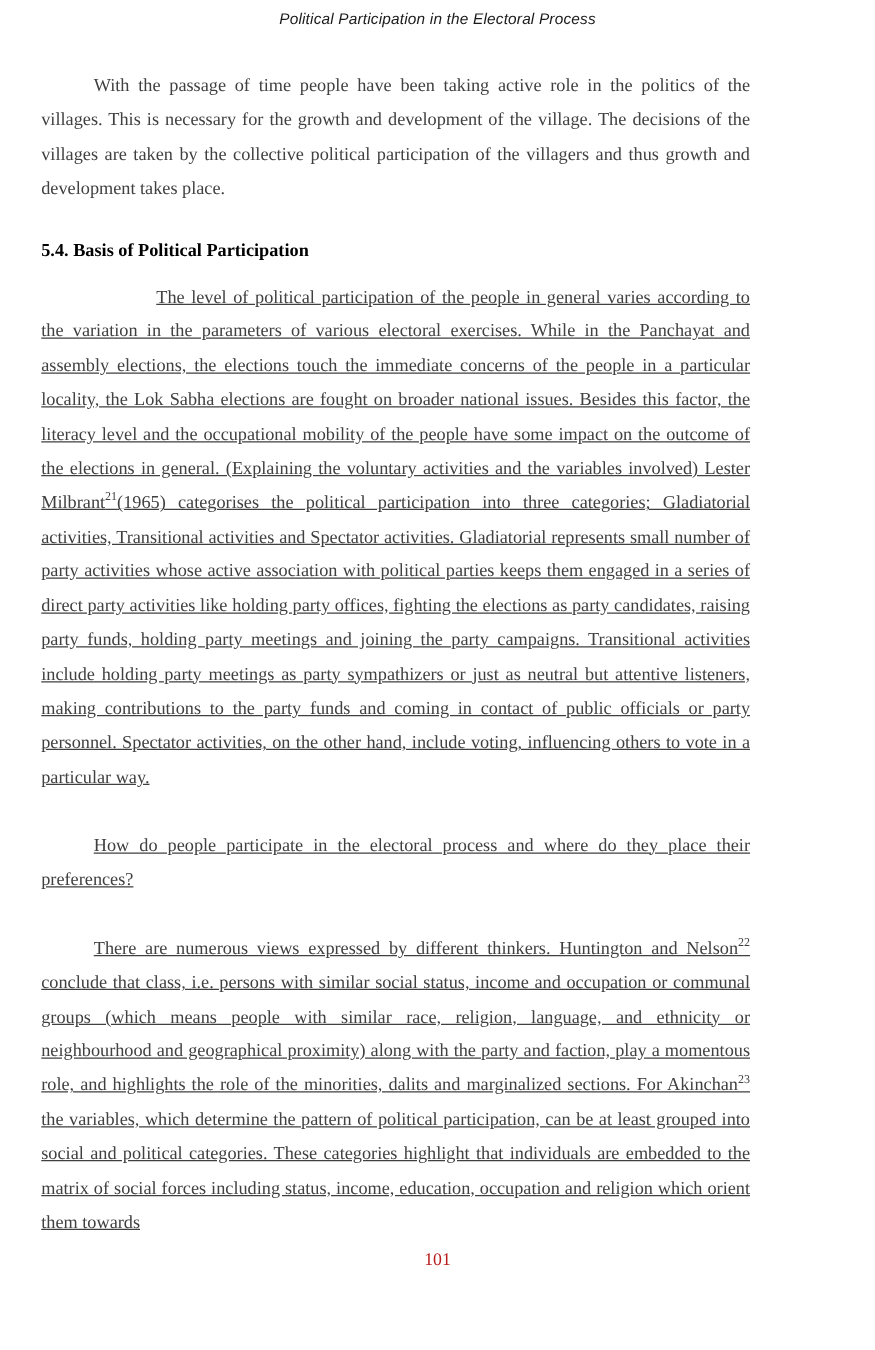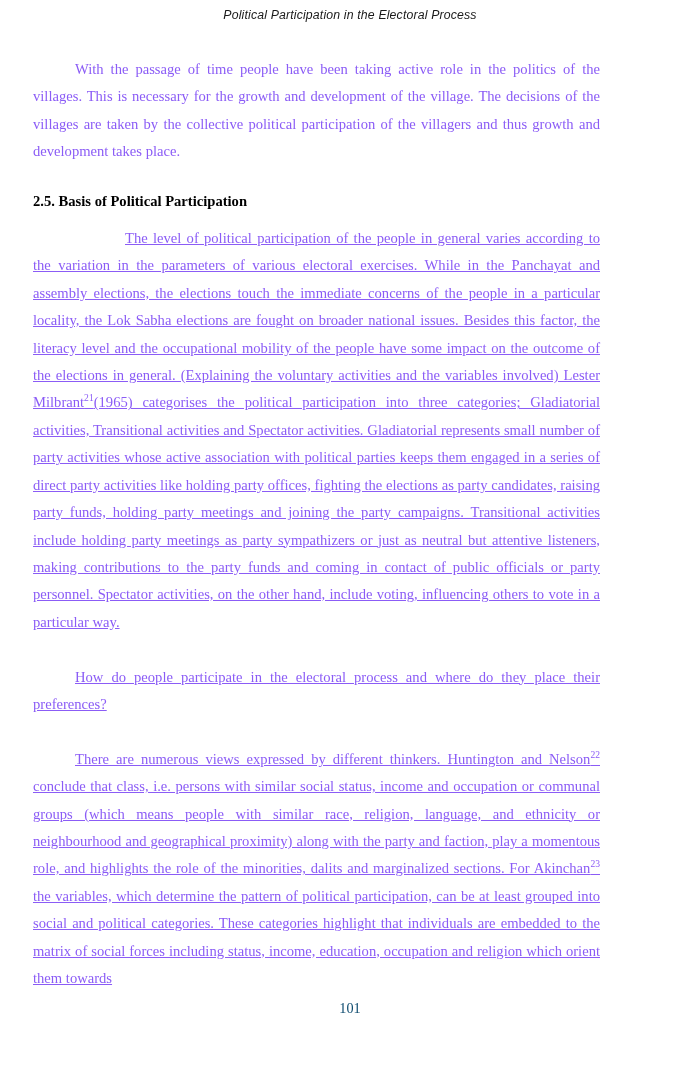--- a/index.html
+++ b/index.html
@@ -39,21 +39,21 @@
     top: 56px;
     left: 33px;
     width: 567px;
   }
   p.body-par {
     margin: 0 0 0 0;
     text-align: justify;
     text-justify: inter-word;
     font-size: 14.6px;
     line-height: 27.4px;
-    color: #8b5cf6;
+    color: #404040;
     hyphens: none;
   }
   p.indent-small {
     text-indent: 42px;
   }
   p.indent-large {
     text-indent: 92px;
     text-decoration: underline;
   }
   p.gap-before {
@@ -73,35 +73,35 @@
     vertical-align: super;
     line-height: 0;
   }
   .page-number {
     position: absolute;
     top: 1000px;
     left: 0;
     width: 700px;
     text-align: center;
     font-size: 14.2px;
-    color: #0c4a6e;
+    color: #b91c1c;
   }
 </style>
 </head>
 <body>
 
 <div class="page">
 
   <div class="running-head">Political Participation in the Electoral Process</div>
 
   <div class="content">
 
     <p class="body-par indent-small">With the passage of time people have been taking active role in the politics of the villages. This is necessary for the growth and development of the village.  The decisions of the villages are taken by the collective political participation of the villagers and thus growth and development takes place.</p>
 
-    <h2 class="section-heading">2.5. Basis of Political Participation</h2>
+    <h2 class="section-heading">5.4. Basis of Political Participation</h2>
 
     <p class="body-par indent-large"><span>The level of political participation of the people in general varies according to the variation in the parameters of various electoral exercises. While in the Panchayat and assembly elections, the elections touch the immediate concerns of the people in a particular locality, the Lok Sabha elections are fought on broader national issues. Besides this factor, the literacy level and the occupational mobility of the people have some impact on the outcome of the elections in general. (Explaining the voluntary activities and the variables involved) Lester Milbrant</span><sup class="ref">21</sup><span>(1965) categorises the political participation into three categories; Gladiatorial activities, Transitional activities and Spectator activities. Gladiatorial represents small number of party activities whose active association with political parties keeps them engaged in a series of direct party activities like holding party offices, fighting the elections as party candidates, raising party funds, holding party meetings and joining the party campaigns. Transitional activities include holding party meetings as party sympathizers or just as neutral but attentive listeners, making contributions to the party funds and coming in contact of public officials or party personnel.  Spectator activities, on the other hand, include voting, influencing others to vote in a particular way.</span></p>
 
     <p class="body-par indent-small gap-before">How do people participate in the electoral process and where do they place their preferences?</p>
 
     <p class="body-par indent-small gap-before"><span>There are numerous views expressed by different thinkers. Huntington and Nelson</span><sup class="ref">22</sup><span> conclude that class, i.e. persons with similar social status, income and occupation or communal groups (which means people with similar race, religion, language, and ethnicity or neighbourhood and geographical proximity) along with the party and faction, play a momentous role,  and highlights the role of the minorities, dalits and marginalized sections.  For Akinchan</span><sup class="ref">23</sup><span> the variables, which determine the pattern of political participation, can be at least grouped into social and political categories. These categories highlight that individuals are embedded to the matrix of social forces including status, income, education, occupation and religion which orient them towards</span></p>
 
   </div>
 
   <div class="page-number">101</div>

